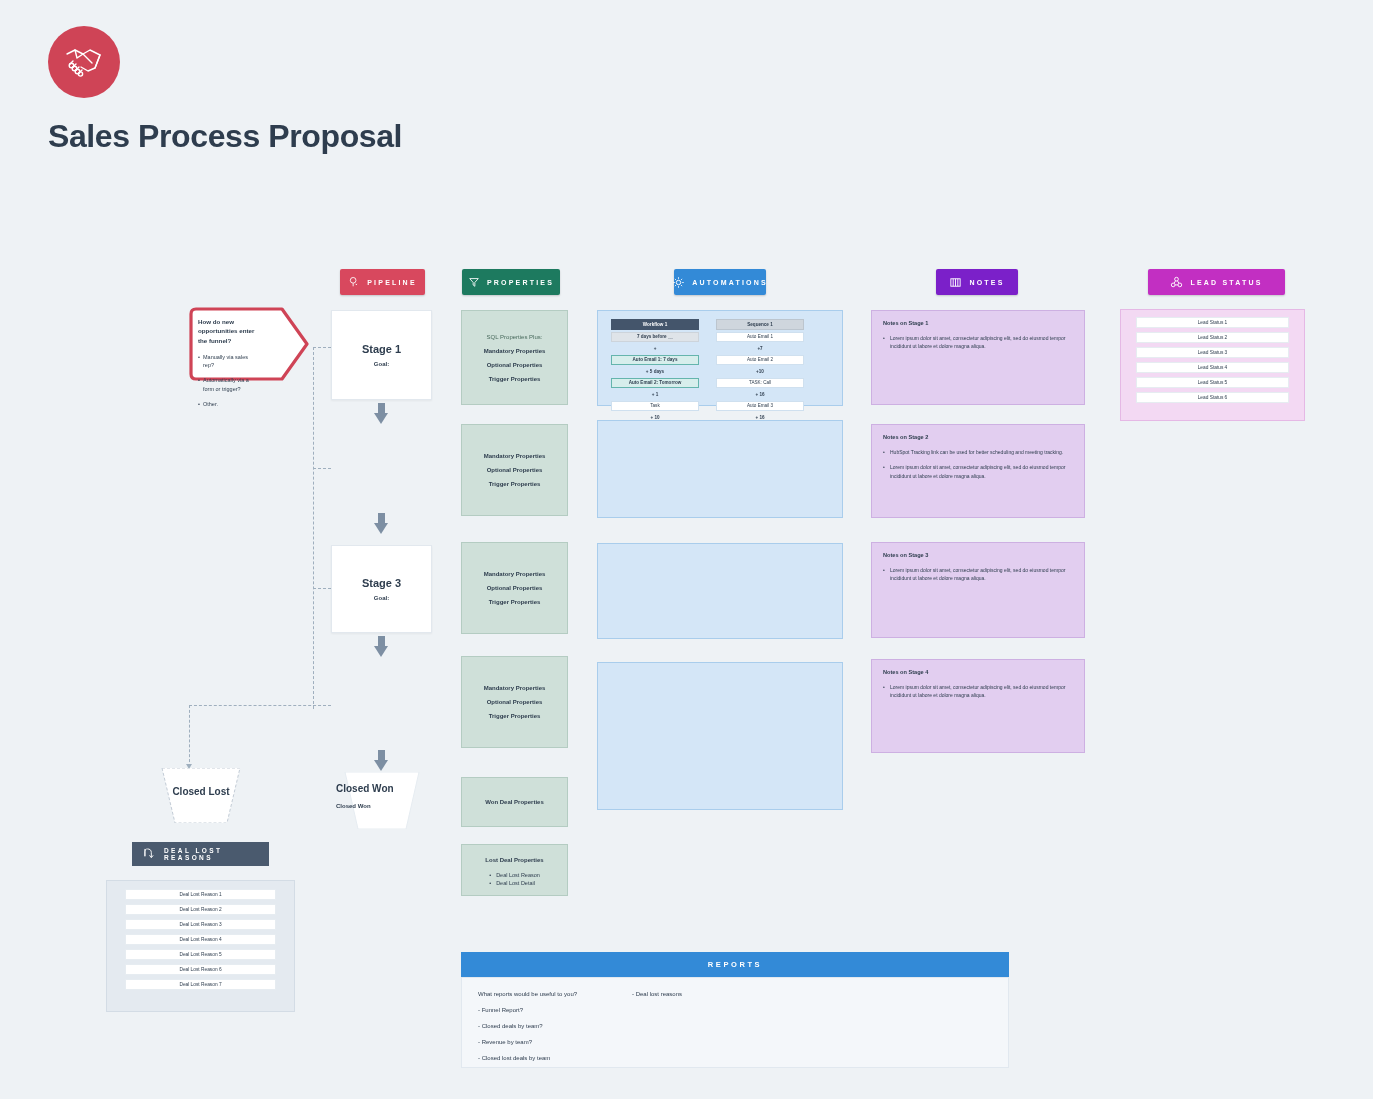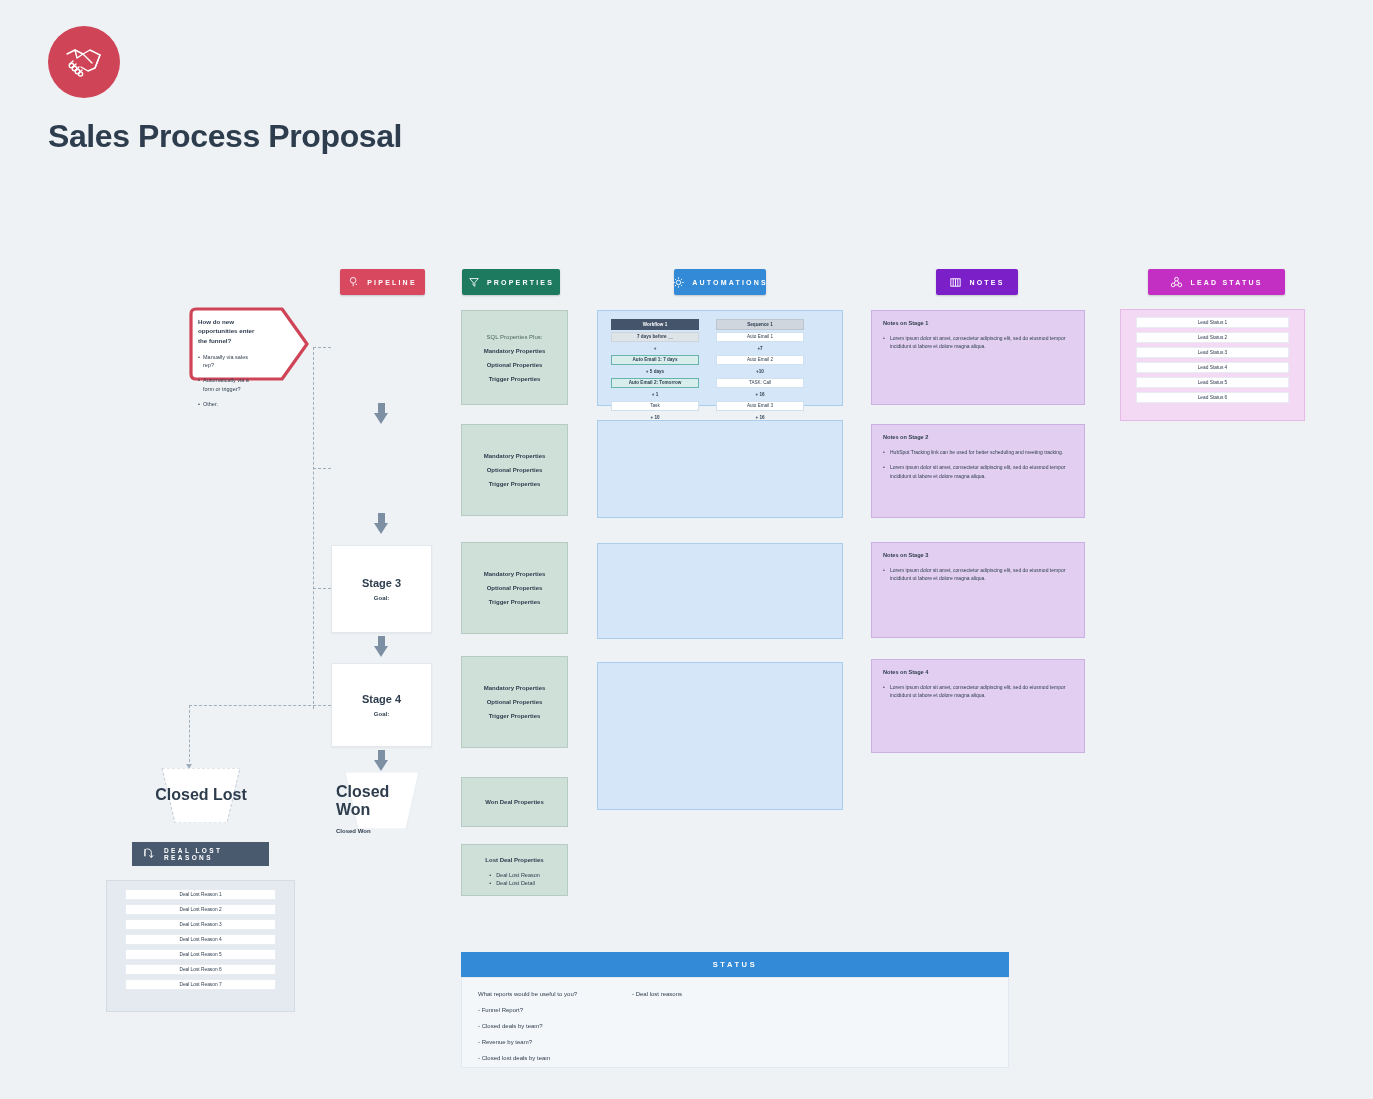--- a/index.html
+++ b/index.html
@@ -51,21 +51,21 @@
   .arrow-down .shaft {
     position: absolute; left: 4px; top: 0; width: 7px; height: 11px; background: #7d8fa3;
   }
   .arrow-down .head {
     position: absolute; left: 0; top: 10px;
     width: 0; height: 0;
     border-left: 7.5px solid transparent;
     border-right: 7.5px solid transparent;
     border-top: 11px solid #7d8fa3;
   }
-  .trap-label { font-size: 16px; font-weight: bold; color: #2e3d4e; }
+  .trap-label { font-size: 10px; font-weight: bold; color: #2e3d4e; }
   .trap-sub { font-size: 6px; font-weight: bold; color: #2e3d4e; margin-top: 9px; }
   .callout-body {
     position: absolute; left: 12px; top: 12px; right: 56px; bottom: 10px;
     font-size: 5.5px; color: #2e3d4e;
   }
   .callout-q { font-weight: bold; font-size: 6.2px; line-height: 1.5; margin-bottom: 8px; }
   .callout-item { line-height: 1.5; margin-bottom: 7px; padding-left: 5px; position: relative; }
   .callout-item::before { content: "\2022"; position: absolute; left: 0; }
 
   
@@ -241,43 +241,43 @@
 
   <div class="dline v" style="left:313px; top:347px; height:362px;"></div>
   <div class="dline h" style="left:313px; top:347px; width:18px;"></div>
   <div class="dline h" style="left:313px; top:468px; width:18px;"></div>
   <div class="dline h" style="left:313px; top:588px; width:18px;"></div>
   <div class="dline h" style="left:313px; top:705px; width:18px;"></div>
   <div class="dline v" style="left:189px; top:705px; height:62px;"></div>
   <div class="dline h" style="left:189px; top:705px; width:142px;"></div>
   <div class="dtip" style="left:186px; top:764px;"></div>
 
+  <div class="stage-box" style="left:331px; top:310px; height:90px;">
+    <div class="stage-title">Stage 1</div>
+    <div class="stage-goal">Goal:</div>
+  </div>
   <div class="arrow-down" style="left:374px; top:403px;">
     <div class="shaft"></div>
       <div class="head"></div>
   </div>
 
   <div class="arrow-down" style="left:374px; top:513px;">
     <div class="shaft"></div>
       <div class="head"></div>
   </div>
 
   <div class="stage-box" style="left:331px; top:545px; height:88px;">
     <div class="stage-title">Stage 3</div>
     <div class="stage-goal">Goal:</div>
   </div>
   <div class="arrow-down" style="left:374px; top:636px;">
     <div class="shaft"></div>
       <div class="head"></div>
   </div>
 
-  <div class="stage-box" style="left:331px; top:663px; height:84px;">
-    <div class="stage-title">Stage 4</div>
-    <div class="stage-goal">Goal:</div>
-  </div>
   <div class="arrow-down" style="left:374px; top:750px;">
     <div class="shaft"></div>
       <div class="head"></div>
   </div>
 
   <div style="position:absolute; left:336px; top:772px; width:92px; height:57px;">
     <svg width="92" height="57" viewBox="0 0 92 57" style="position:absolute;left:0;top:0;">
       <path d="M9 0 L83 0 L70 57 L22 57 Z" fill="#ffffff" stroke="#e6ecf1" stroke-width="1"></path>
     </svg>
     <div style="position:absolute; left:0; top:11px; width:92px; text-align:left;">
@@ -411,21 +411,21 @@
   <div class="list-panel pink" style="left:1120px; top:309px; width:185px; height:112px; padding:7px 15px;">
     <div class="list-row">Lead Status 1</div>
     <div class="list-row">Lead Status 2</div>
     <div class="list-row">Lead Status 3</div>
     <div class="list-row">Lead Status 4</div>
     <div class="list-row">Lead Status 5</div>
     <div class="list-row">Lead Status 6</div>
   </div>
 
   <div class="reports-head" style="left:461px; top:952px; width:548px;">
-    <span>STATUS</span>
+    <span>REPORTS</span>
   </div>
   <div class="reports-body" style="left:461px; top:977px; width:548px; height:91px;">
     <div class="report-line" style="left:16px; top:13px;">What reports would be useful to you?</div>
     <div class="report-line" style="left:16px; top:29px;">- Funnel Report?</div>
     <div class="report-line" style="left:16px; top:45px;">- Closed deals by team?</div>
     <div class="report-line" style="left:16px; top:61px;">- Revenue by team?</div>
     <div class="report-line" style="left:16px; top:77px;">- Closed lost deals by team</div>
     <div class="report-line" style="left:170px; top:13px;">- Deal lost reasons</div>
   </div>
 

